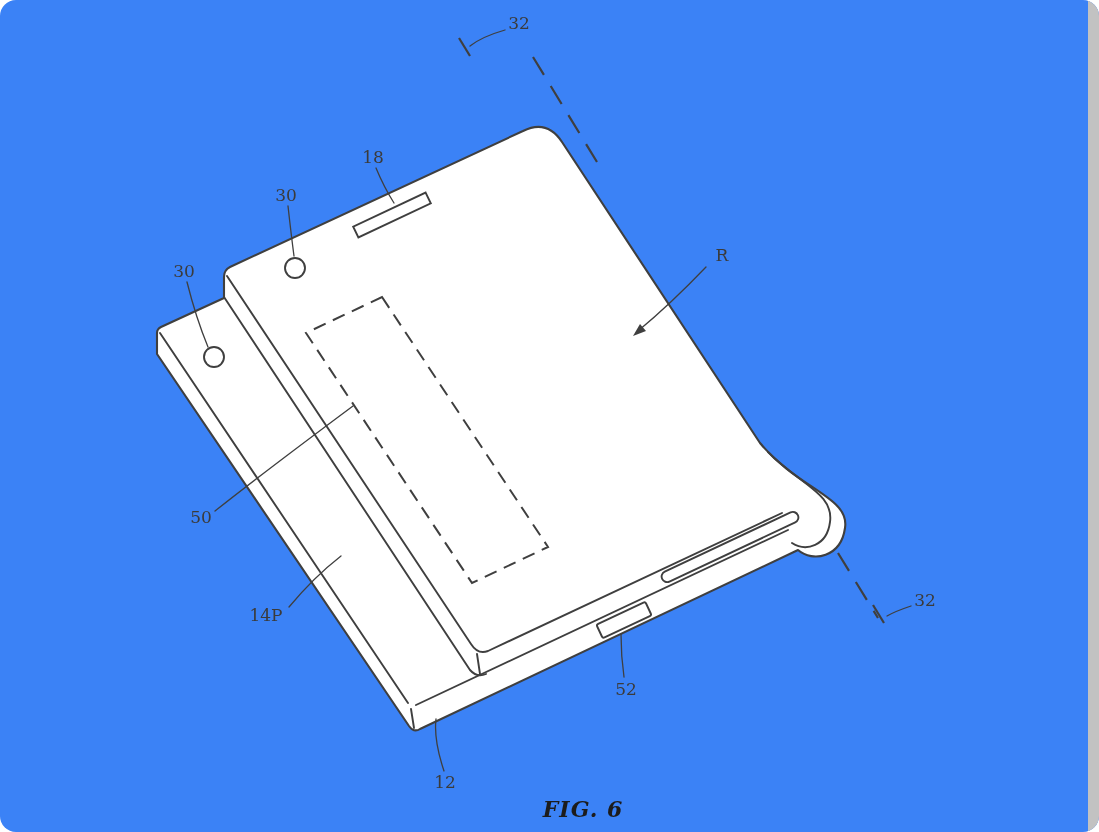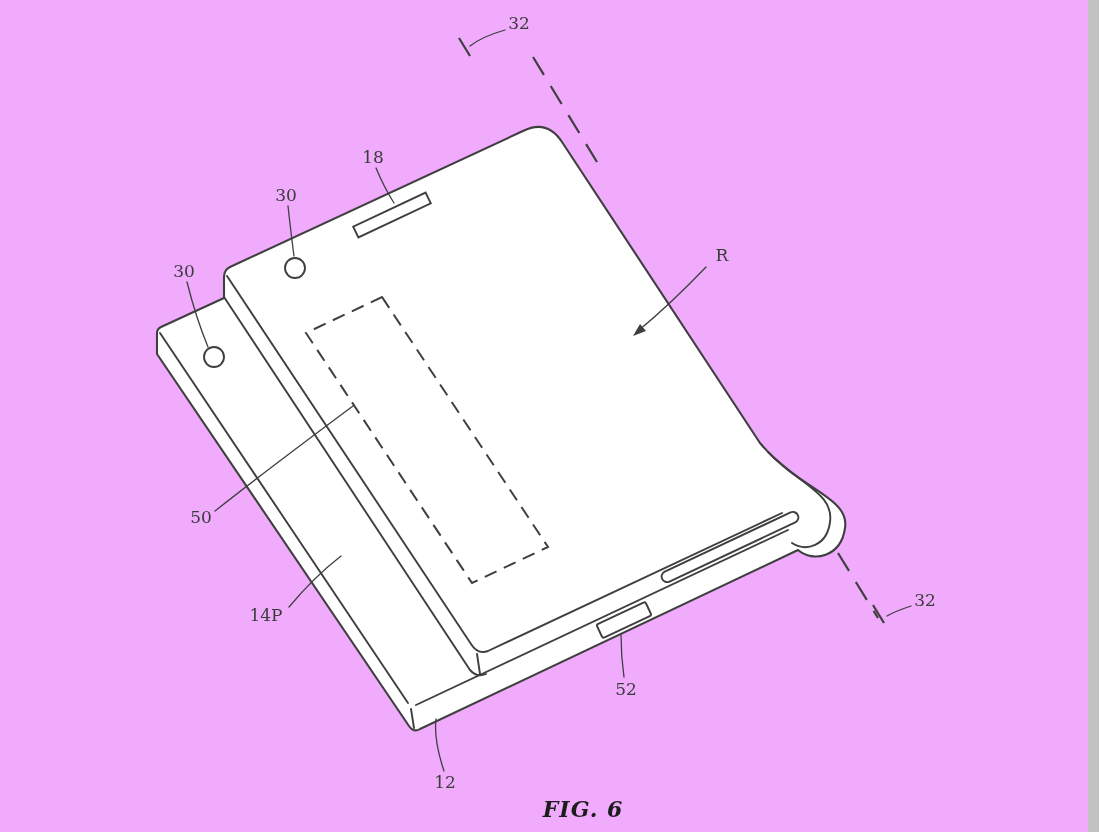--- a/index.html
+++ b/index.html
@@ -23,21 +23,21 @@
   .caption   { fill: #1c1c1c; font-size: 22px; font-weight: bold; font-style: italic;
                font-family: "DejaVu Serif", serif; text-anchor: middle; letter-spacing: 1px; }
   .arrowhead { fill: #3f3f3f; stroke: none; }
   .scrollbar {
     position: absolute; top: 0; right: 0; width: 11px; height: 832px;
   }
 </style>
 </head>
 <body>
 
-<div class="stage" style="background: #f0abfc;">
+<div class="stage" style="background: #3b82f6; border-radius: 16px;">
 
   <svg width="1099" height="832" viewBox="0 0 1099 832">
 
     <path class="dashline" d="M 533,57 L 597,162"></path>
     <path class="dashline" d="M 838,553 L 878,618"></path>
     <path class="tick" d="M 459,38 L 470,56"></path>
     <path class="tick" d="M 873,605 L 884,623"></path>
 
     <path class="outline" d="M 523,131 Q 547,119 562,142 L 760,443
              C 799,490 850,497 845,528

